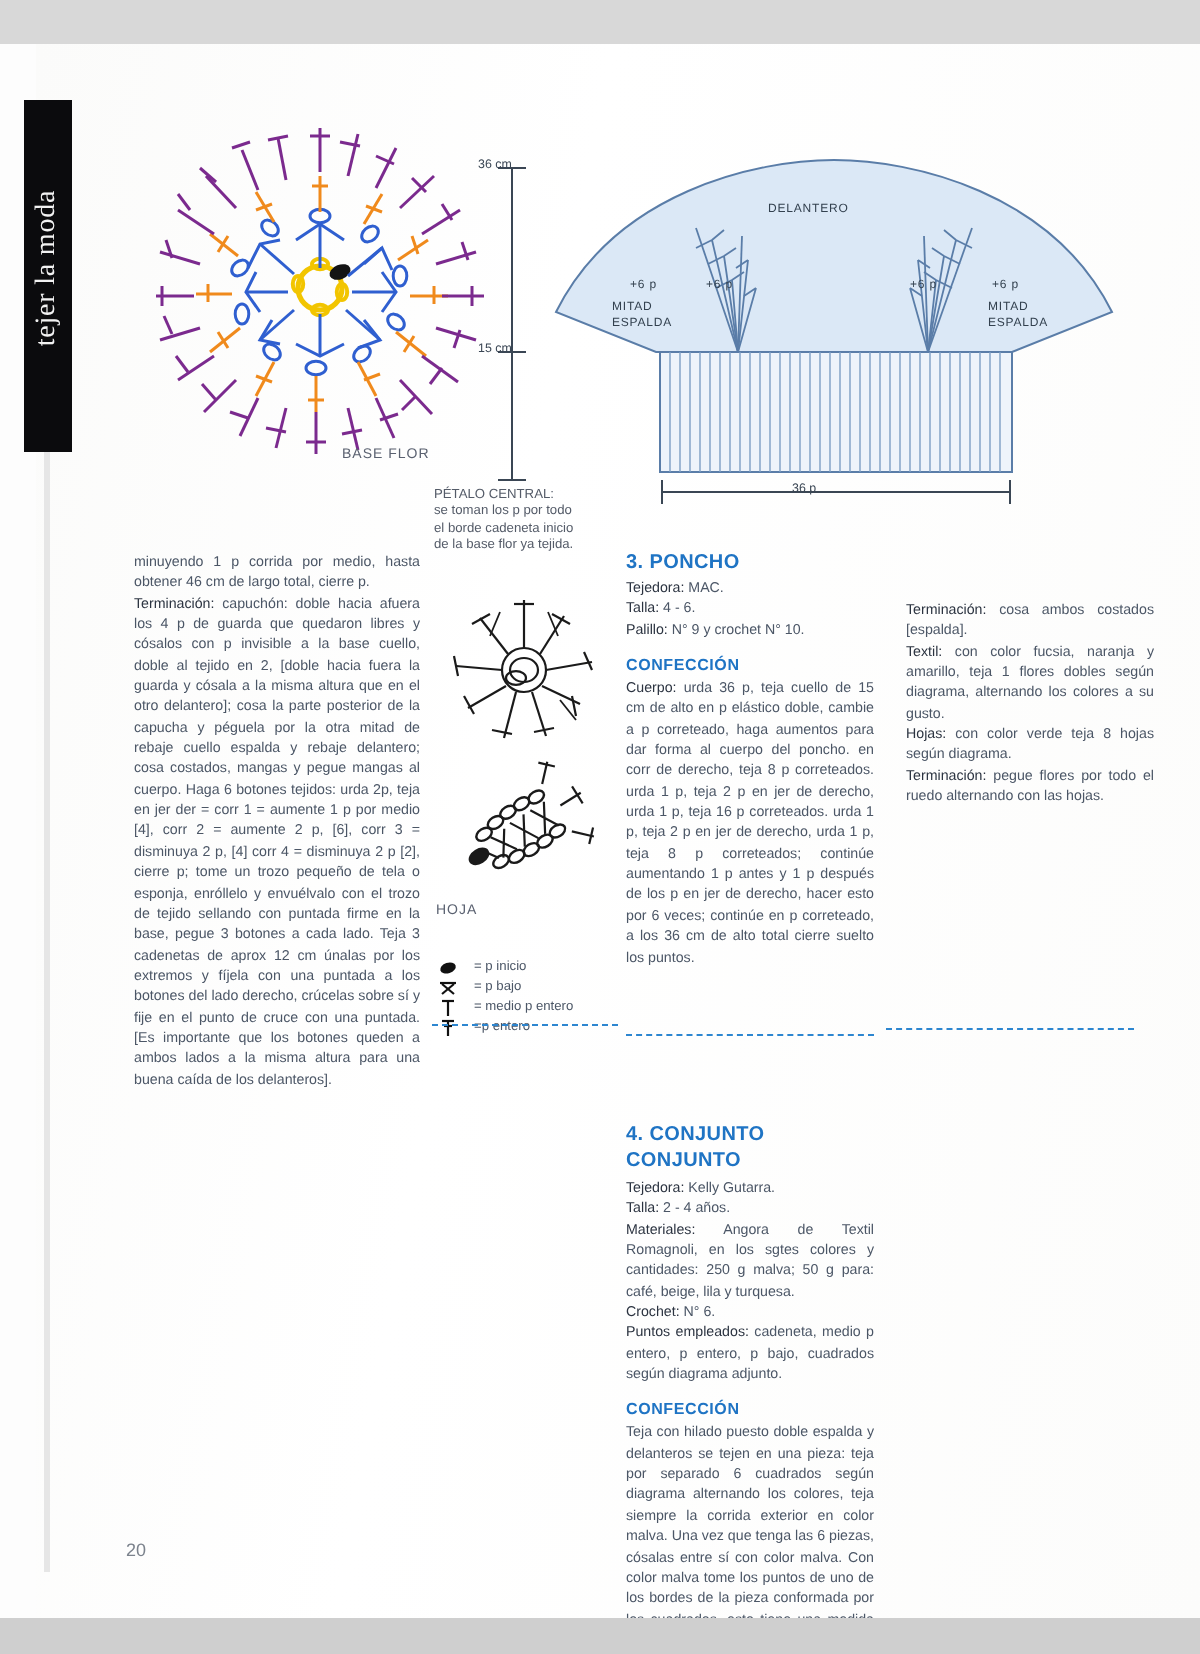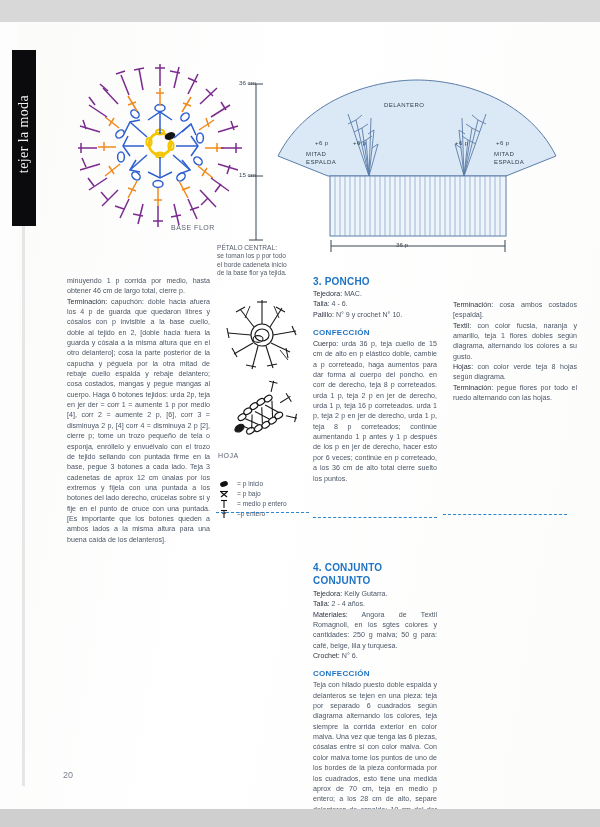--- a/index.html
+++ b/index.html
@@ -469,20 +469,21 @@
     <div class="dashline" style="left:313px;top:495px;width:124px;"></div>
     <div class="dashline" style="left:443px;top:492px;width:124px;"></div>
 
     <div class="col" style="left:313px;top:508px;width:124px;">
       <div class="sect-h">4. CONJUNTO</div>
       <div class="sect-h" style="margin-bottom:2px;">CONJUNTO</div>
       <p class="p"><b>Tejedora:</b><span> Kelly Gutarra.</span></p>
       <p class="p"><b>Talla:</b><span> 2 - 4 años.</span></p>
       <p class="p"><b>Materiales:</b><span> Angora de Textil Romagnoli, en los sgtes colores y cantidades: 250 g malva; 50 g para: café, beige, lila y turquesa.</span></p>
       <p class="p"><b>Crochet:</b><span> N° 6.</span></p>
+      <p class="p"><b>Puntos empleados:</b><span> cadeneta, medio p entero, p entero, p bajo, cuadrados según diagrama adjunto.</span></p>
       <div class="sub-h">CONFECCIÓN</div>
       <p class="p"><span>Teja con hilado puesto doble espalda y delanteros se tejen en una pieza: teja por separado 6 cuadrados según diagrama alternando los colores, teja siempre la corrida exterior en color malva. Una vez que tenga las 6 piezas, cósalas entre sí con color malva. Con color malva tome los puntos de uno de los bordes de la pieza conformada por los cuadrados, esto tiene una medida aprox de 70 cm, teja en medio p entero; a los 28 cm de alto, separe delanteros de espalda: 18 cm del der -34 cm espalda- 18 cm del izq, a continuación haga sisas: teja 16 cm, cierre 4 cm, teja 30 cm, cierre 4 cm, teja 16 cm, teja por separado delanteros de espalda; en cada una de las partes a los</span></p>
     </div>
 
     <div class="pagenum" style="left:63px;top:748px;">20</div>
   </div>
   <div class="scan-bottom"></div>
 </div>
 
 </body></html>

